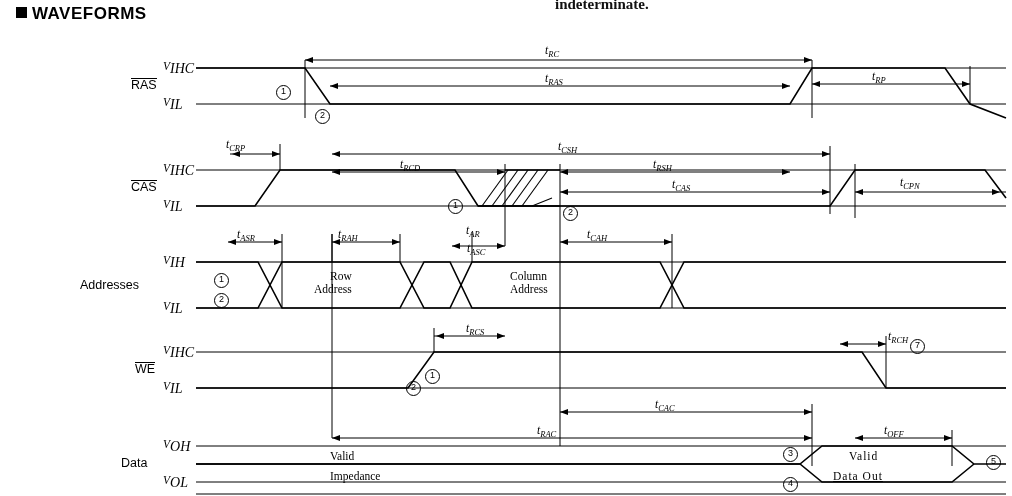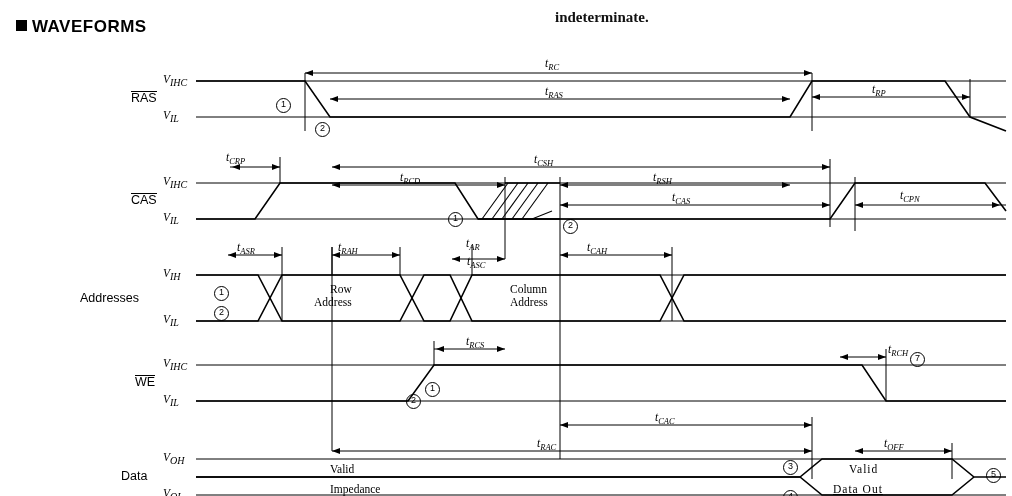--- a/index.html
+++ b/index.html
@@ -1,38 +1,38 @@
 <!DOCTYPE html>
 <html><head>
 <meta charset="utf-8">
 <style>
   html,body{margin:0;padding:0;background:#fff;}
   body{width:1012px;height:496px;position:relative;overflow:hidden;
        font-family:"Liberation Serif",serif;color:#000;}
-  .wrap{position:absolute;left:0;top:0;width:1012px;height:360px;margin-top:13px;}
+  .wrap{position:absolute;left:0;top:0;width:1012px;height:360px;}
 
   
   .hdr{position:absolute;font-family:"Liberation Sans",sans-serif;font-weight:bold;}
   #h-waveforms{left:16px;top:4px;font-size:17px;letter-spacing:.5px;}
   #h-readcycle{left:16px;top:33px;font-size:15px;letter-spacing:.5px;}
   .sqbullet{display:inline-block;width:11px;height:11px;background:#000;margin-right:5px;vertical-align:1px;}
   .rdbullet{display:inline-block;width:11px;height:11px;background:#000;border-radius:50%;margin-right:5px;vertical-align:1px;}
 
   #topnote{position:absolute;left:555px;top:-4px;font-family:"Liberation Serif",serif;
            font-weight:bold;font-size:15px;color:#111;}
 
   
   #diagram{position:absolute;left:0;top:46px;width:1012px;height:450px;}
   svg{position:absolute;left:0;top:0;}
 
   
   .lbl{position:absolute;font-family:"Liberation Serif",serif;white-space:nowrap;}
   .sig{font-family:"Liberation Sans",sans-serif;font-size:12.5px;font-weight:normal;}
   .lvl{font-style:italic;font-size:11.5px;}
-  .lvl sub{font-size:10px;font-style:italic;}
+  .lvl sub{font-size:14px;font-style:italic;}
   .tim{font-style:italic;font-size:11.5px;}
   .tim sub{font-size:8.5px;font-style:italic;}
   .blk{font-family:"Liberation Serif",serif;font-size:11.5px;}
 
   .circ{display:inline-block;width:13px;height:13px;border:1.2px solid #000;border-radius:50%;
         font-size:9px;line-height:11px;text-align:center;font-family:"Liberation Sans",sans-serif;}
   .ovr{position:absolute;}
   .bar{border-top:1.3px solid #000;padding-top:0px;display:inline-block;line-height:1.05;}
 </style>
 </head>
@@ -258,21 +258,21 @@
     <div class="lbl lvl" style="left:163px;top:334px;">V<sub>IL</sub></div>
 
     <div class="lbl lvl" style="left:163px;top:392px;">V<sub>OH</sub></div>
     <div class="lbl lvl" style="left:163px;top:428px;">V<sub>OL</sub></div>
 
     <div class="lbl tim" style="left:545px;top:-2px;">t<sub>RC</sub></div>
     <div class="lbl tim" style="left:545px;top:26px;">t<sub>RAS</sub></div>
     <div class="lbl tim" style="left:872px;top:24px;">t<sub>RP</sub></div>
 
     <div class="lbl tim" style="left:226px;top:92px;">t<sub>CRP</sub></div>
-    <div class="lbl tim" style="left:534px;top:94px;">t<sub>CSH</sub></div>
+    <div class="lbl tim" style="left:558px;top:94px;">t<sub>CSH</sub></div>
     <div class="lbl tim" style="left:400px;top:112px;">t<sub>RCD</sub></div>
     <div class="lbl tim" style="left:653px;top:112px;">t<sub>RSH</sub></div>
     <div class="lbl tim" style="left:900px;top:130px;">t<sub>CPN</sub></div>
     <div class="lbl tim" style="left:672px;top:132px;">t<sub>CAS</sub></div>
 
     <div class="lbl tim" style="left:237px;top:182px;">t<sub>ASR</sub></div>
     <div class="lbl tim" style="left:338px;top:182px;">t<sub>RAH</sub></div>
     <div class="lbl tim" style="left:466px;top:178px;text-align:right;">t<sub>AR</sub></div>
     <div class="lbl tim" style="left:467px;top:196px;">t<sub>ASC</sub></div>
     <div class="lbl tim" style="left:587px;top:182px;">t<sub>CAH</sub></div>

